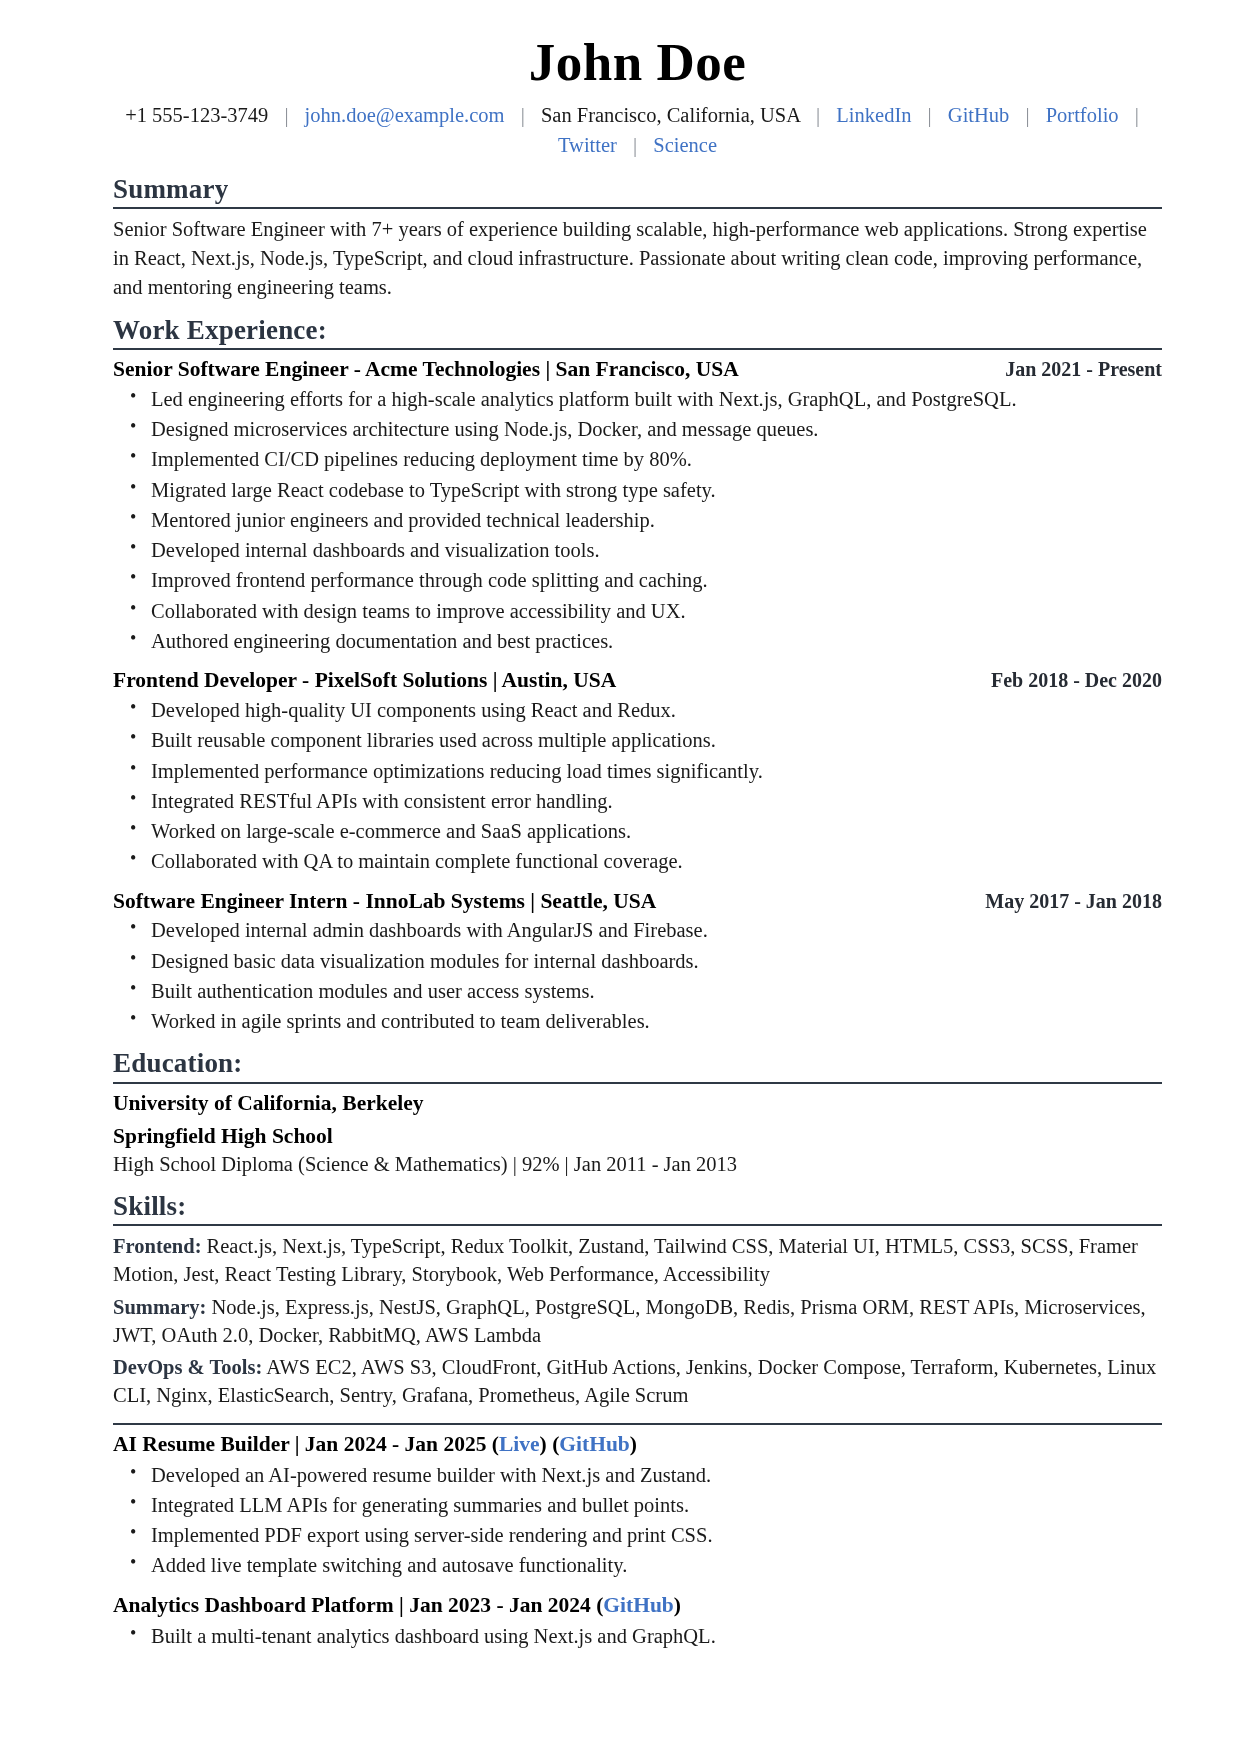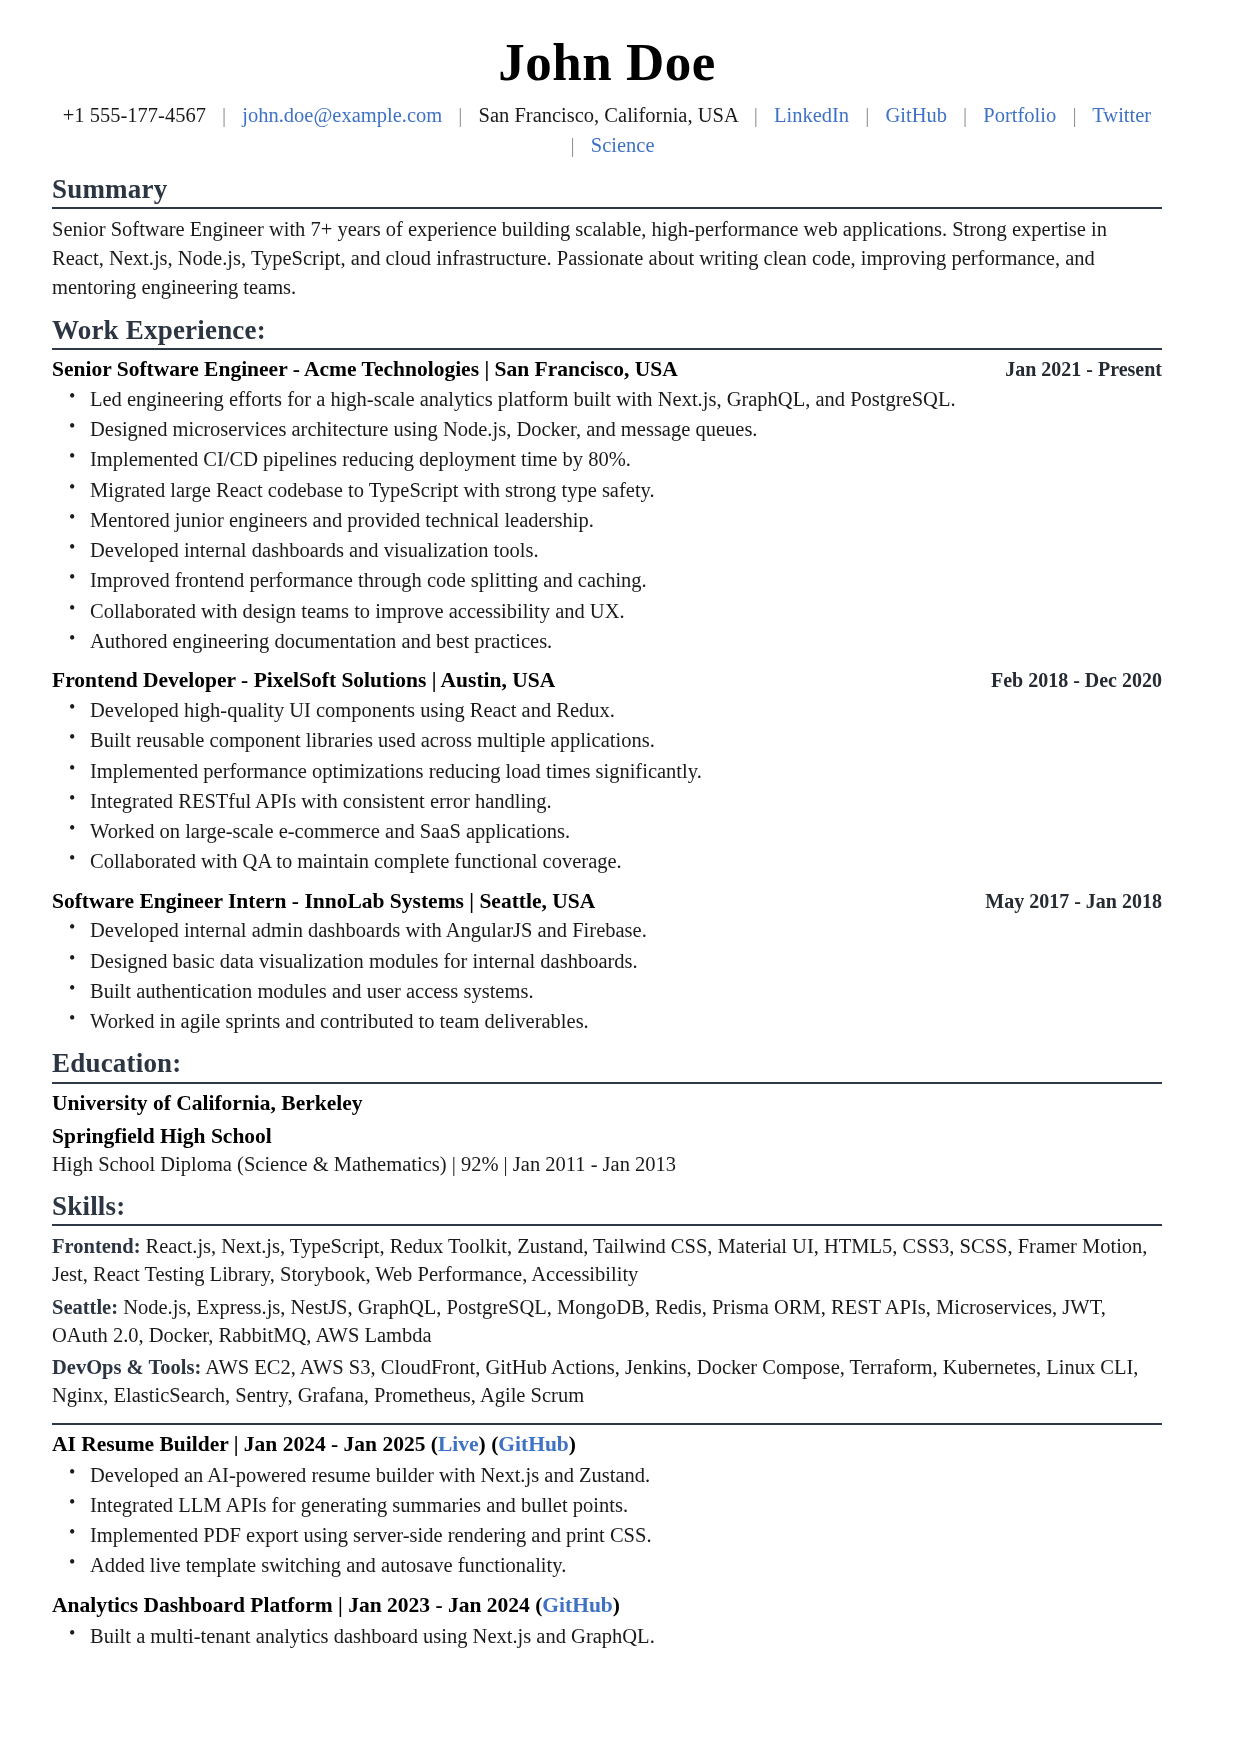--- a/index.html
+++ b/index.html
@@ -11,21 +11,21 @@
     width: 1242px;
     min-height: 1754px;
     font-family: "Liberation Serif", "DejaVu Serif", serif;
     color: #1a1a1a;
     -webkit-font-smoothing: antialiased;
   }
   .page {
     width: 1242px;
     min-height: 1754px;
     box-sizing: border-box;
-    padding: 26px 80px 20px 52px;
+    padding: 26px 80px 20px 113px;
     background: #ffffff;
   }
 
   
   .name {
     text-align: center;
     font-size: 53px;
     font-weight: bold;
     line-height: 1.08;
     letter-spacing: 0.5px;
@@ -154,21 +154,21 @@
   .proj-head .link { font-weight: bold; }
 </style>
 </head>
 <body>
 
 <div class="page">
 
   <h1 class="name">John Doe</h1>
 
   <div class="contact">
-    <span>+1 555-177-4567</span>
+    <span>+1 555-123-3749</span>
     <span class="sep">|</span>
     <a class="link" href="#">john.doe@example.com</a>
     <span class="sep">|</span>
     <span>San Francisco, California, USA</span>
     <span class="sep">|</span>
     <a class="link" href="#">LinkedIn</a>
     <span class="sep">|</span>
     <a class="link" href="#">GitHub</a>
     <span class="sep">|</span>
     <a class="link" href="#">Portfolio</a>
@@ -246,21 +246,21 @@
           <div class="edu-meta">High School Diploma (Science &amp; Mathematics) | 92% | Jan 2011 - Jan 2013</div>
         </div>
       </div>
   </div>
 
   <div class="section">
     <div class="section-title">Skills:</div>
     <hr class="rule">
     <div id="skills-list">
         <div class="skill-row"><span class="skill-label">Frontend:</span> <span>React.js, Next.js, TypeScript, Redux Toolkit, Zustand, Tailwind CSS, Material UI, HTML5, CSS3, SCSS, Framer Motion, Jest, React Testing Library, Storybook, Web Performance, Accessibility</span></div>
-        <div class="skill-row"><span class="skill-label">Seattle:</span> <span>Node.js, Express.js, NestJS, GraphQL, PostgreSQL, MongoDB, Redis, Prisma ORM, REST APIs, Microservices, JWT, OAuth 2.0, Docker, RabbitMQ, AWS Lambda</span></div>
+        <div class="skill-row"><span class="skill-label">Summary:</span> <span>Node.js, Express.js, NestJS, GraphQL, PostgreSQL, MongoDB, Redis, Prisma ORM, REST APIs, Microservices, JWT, OAuth 2.0, Docker, RabbitMQ, AWS Lambda</span></div>
         <div class="skill-row"><span class="skill-label">DevOps &amp; Tools:</span> <span>AWS EC2, AWS S3, CloudFront, GitHub Actions, Jenkins, Docker Compose, Terraform, Kubernetes, Linux CLI, Nginx, ElasticSearch, Sentry, Grafana, Prometheus, Agile Scrum</span></div>
       </div>
   </div>
 
   <div class="section">
     <hr class="rule">
     <div id="projects-list">
         <div class="proj">
           <div class="proj-head"><span>AI Resume Builder | Jan 2024 - Jan 2025</span> (<a class="link" href="#">Live</a>) (<a class="link" href="#">GitHub</a>)</div>
           <ul class="bullets">

